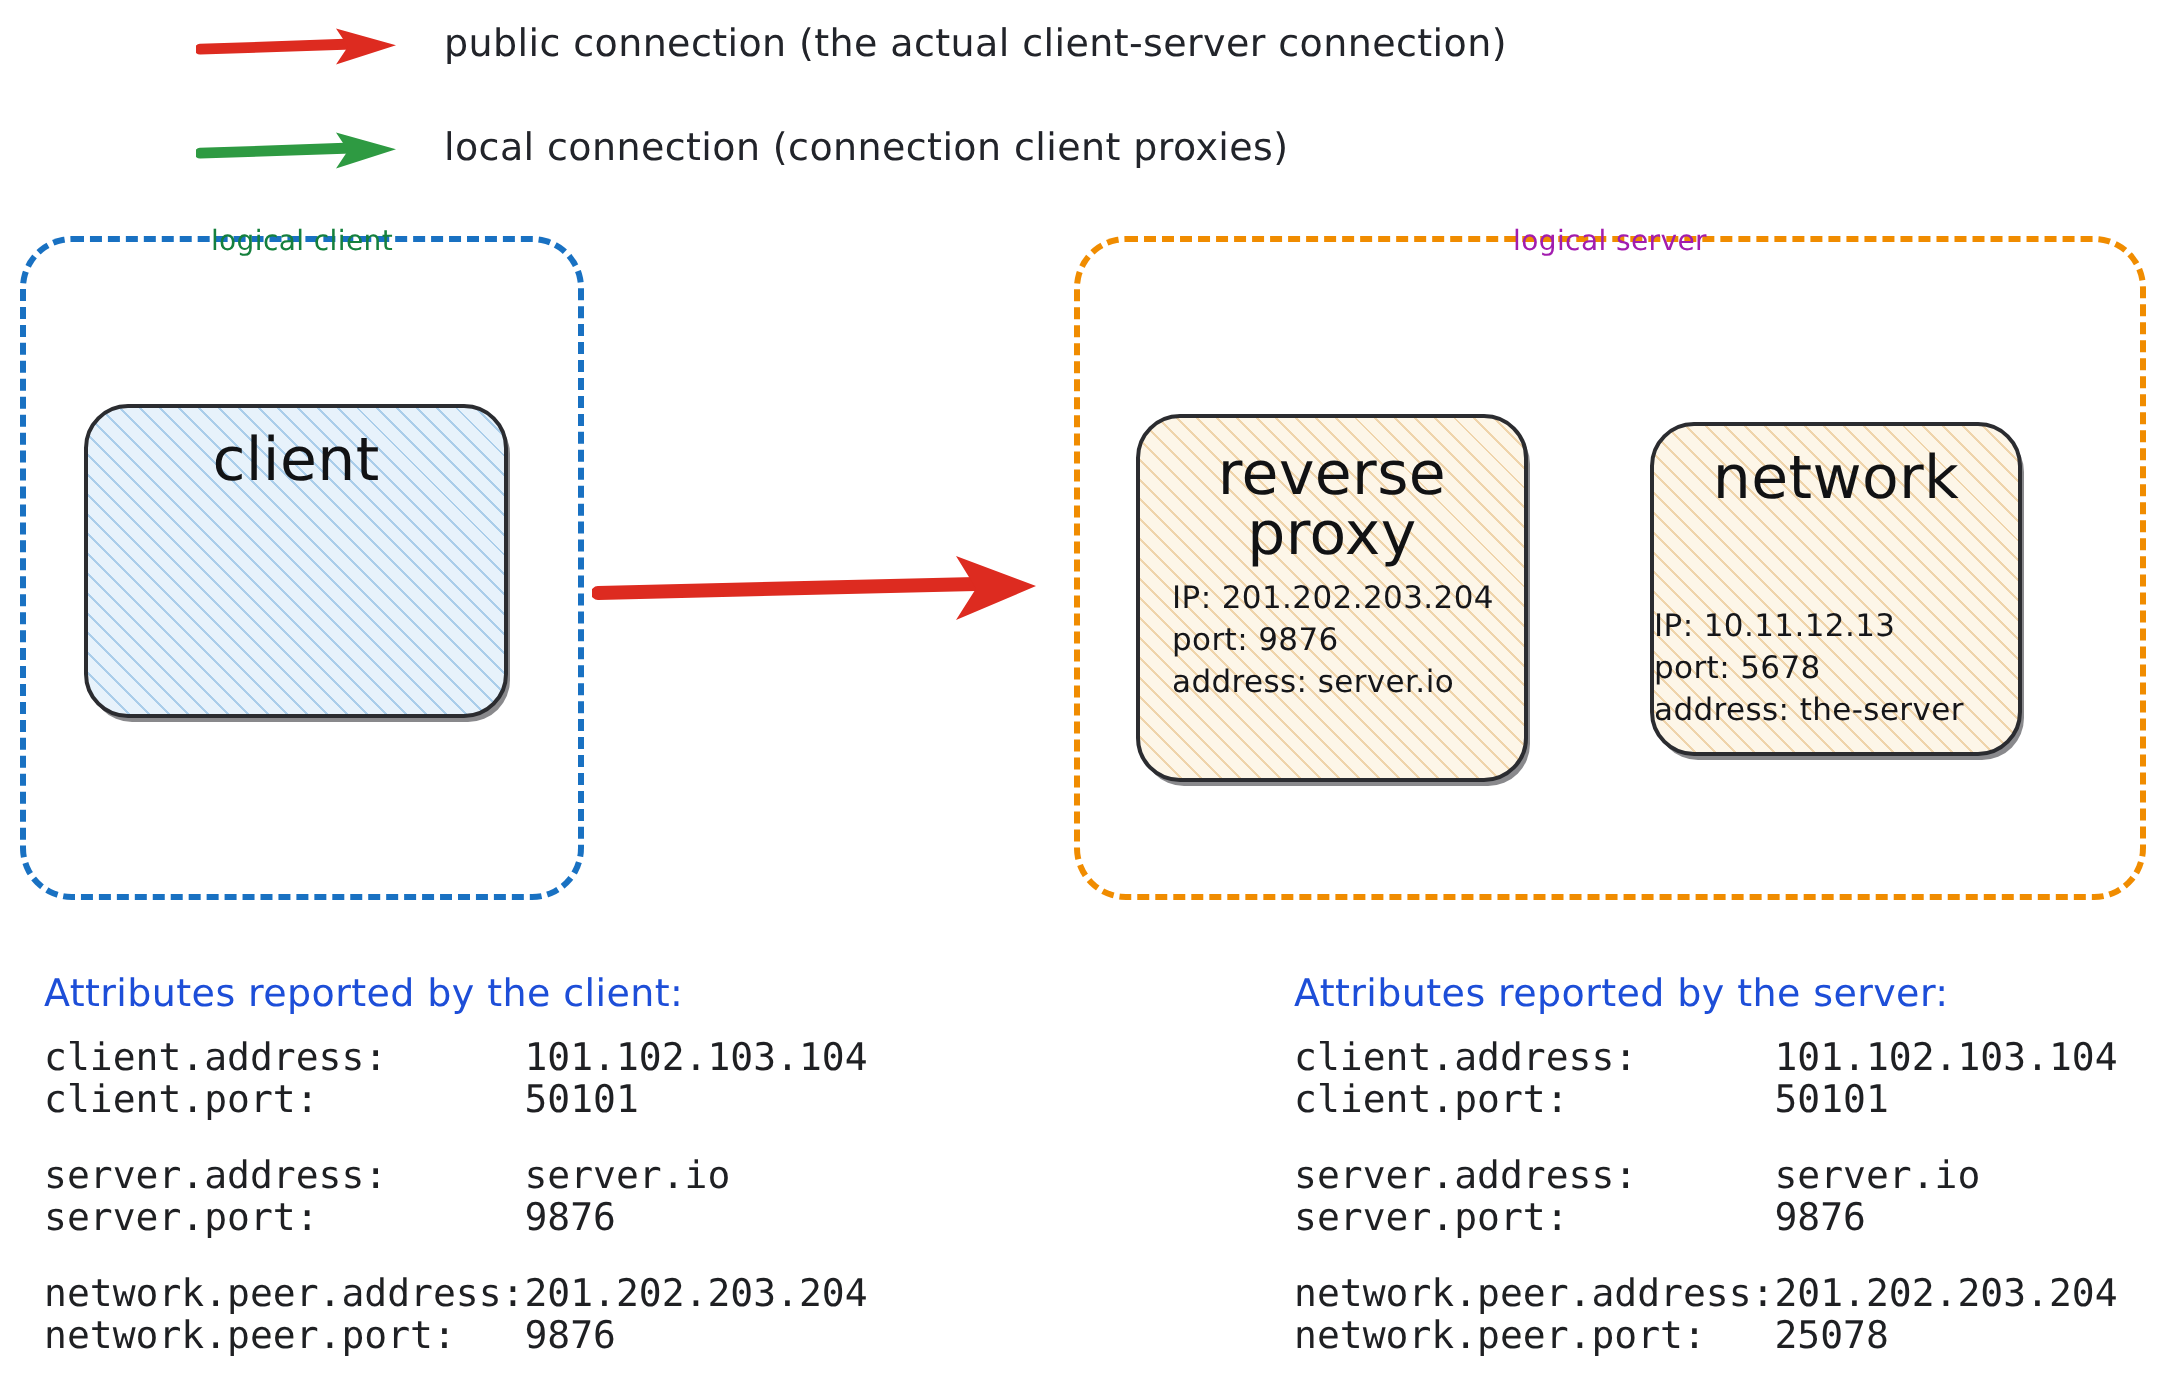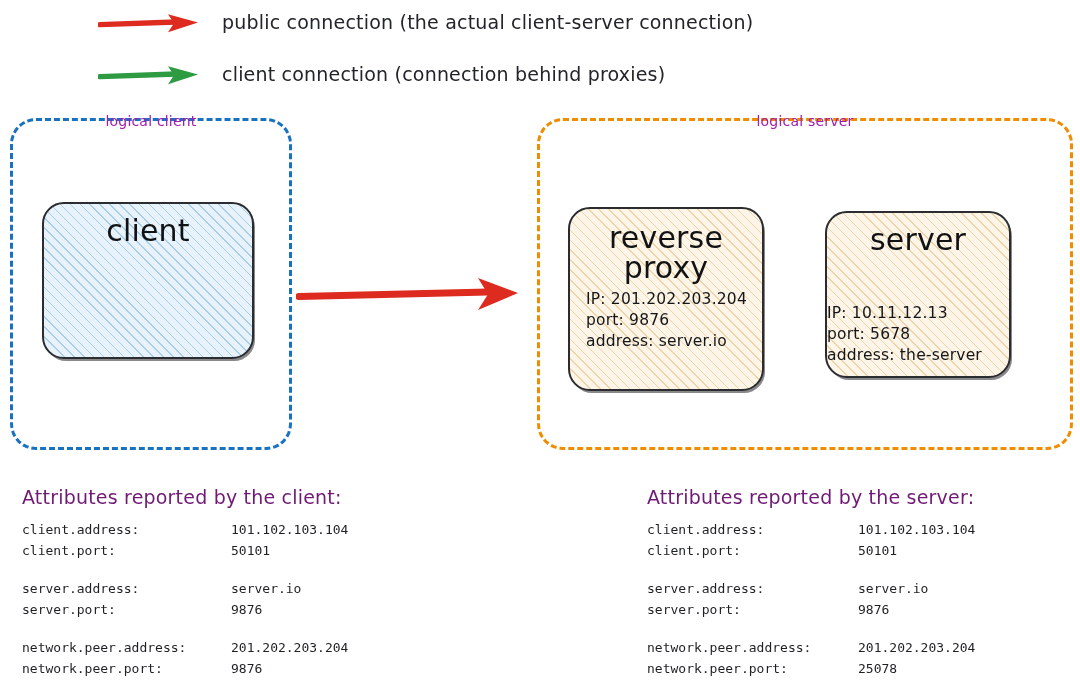--- a/index.html
+++ b/index.html
@@ -68,21 +68,21 @@
   }
   .logical-title {
     position: absolute;
     top: -12px;
     width: 100%;
     text-align: center;
     font-size: 14px;
     line-height: 24px;
     white-space: nowrap;
   }
-  #logical-client .logical-title { color: #a21caf; }
+  #logical-client .logical-title { color: #15803d; }
   #logical-server .logical-title { color: #a21caf; }
 
   
   .node {
     position: absolute;
     box-sizing: border-box;
     border: 2.2px solid #2b2c30;
     border-radius: 22px;
     box-shadow: 2px 3px 0 -1px rgba(40,40,45,0.55);
     overflow: hidden;
@@ -149,30 +149,30 @@
   }
 
   
   .attr-block { position: absolute; }
   #attrs-client { left: 22px; top: 484px; }
   #attrs-server { left: 647px; top: 484px; }
 
   .attr-heading {
     font-size: 19px;
     line-height: 26px;
-    color: #701a75;
+    color: #1d4ed8;
     white-space: nowrap;
     margin-bottom: 9px;
   }
   .attr-table {
     border-collapse: collapse;
   }
   .attr-table td {
     font-family: "DejaVu Sans Mono", monospace;
-    font-size: 13px;
+    font-size: 19px;
     line-height: 21px;
     color: #1f2023;
     padding: 0;
     vertical-align: top;
     white-space: pre;
   }
   .attr-table td.k { width: 209px; }
   #attrs-server .attr-table td.k { width: 211px; }
   .attr-table tr.spacer td {
     height: 17px;
@@ -195,21 +195,21 @@
     <span class="legend-label hand">public connection (the actual client-server connection)</span>
   </div>
 
   <div class="legend-row r2">
     <span class="legend-arrow">
       <svg width="104" height="20" viewBox="0 0 104 20">
         <path d="M2,11.6 L78,9.0" stroke="#2e9a42" stroke-width="5.4" stroke-linecap="round" fill="none"></path>
         <path d="M70,1.2 L100,9.6 L70,19.2 L76,10.2 Z" fill="#2e9a42"></path>
       </svg>
     </span>
-    <span class="legend-label hand">client connection (connection behind proxies)</span>
+    <span class="legend-label hand">local connection (connection client proxies)</span>
   </div>
 
 </div>
 
 <div class="logical" id="logical-client">
   <div class="logical-title hand">logical client</div>
 </div>
 
 <div class="node" id="node-client">
   <div class="node-title hand">client</div>
@@ -228,21 +228,21 @@
 
 <div class="node node-cream" id="node-reverse-proxy">
   <div class="node-title hand">reverse
 proxy</div>
   <div class="node-lines hand">IP: 201.202.203.204
 port: 9876
 address: server.io</div>
 </div>
 
 <div class="node node-cream" id="node-server">
-  <div class="node-title hand">server</div>
+  <div class="node-title hand">network</div>
   <div class="node-lines hand">IP: 10.11.12.13
 port: 5678
 address: the-server</div>
 </div>
 
 <div class="attr-block" id="attrs-client">
   <div class="attr-heading hand">Attributes reported by the client:</div>
   <table class="attr-table">
     <tbody>
       <tr>

